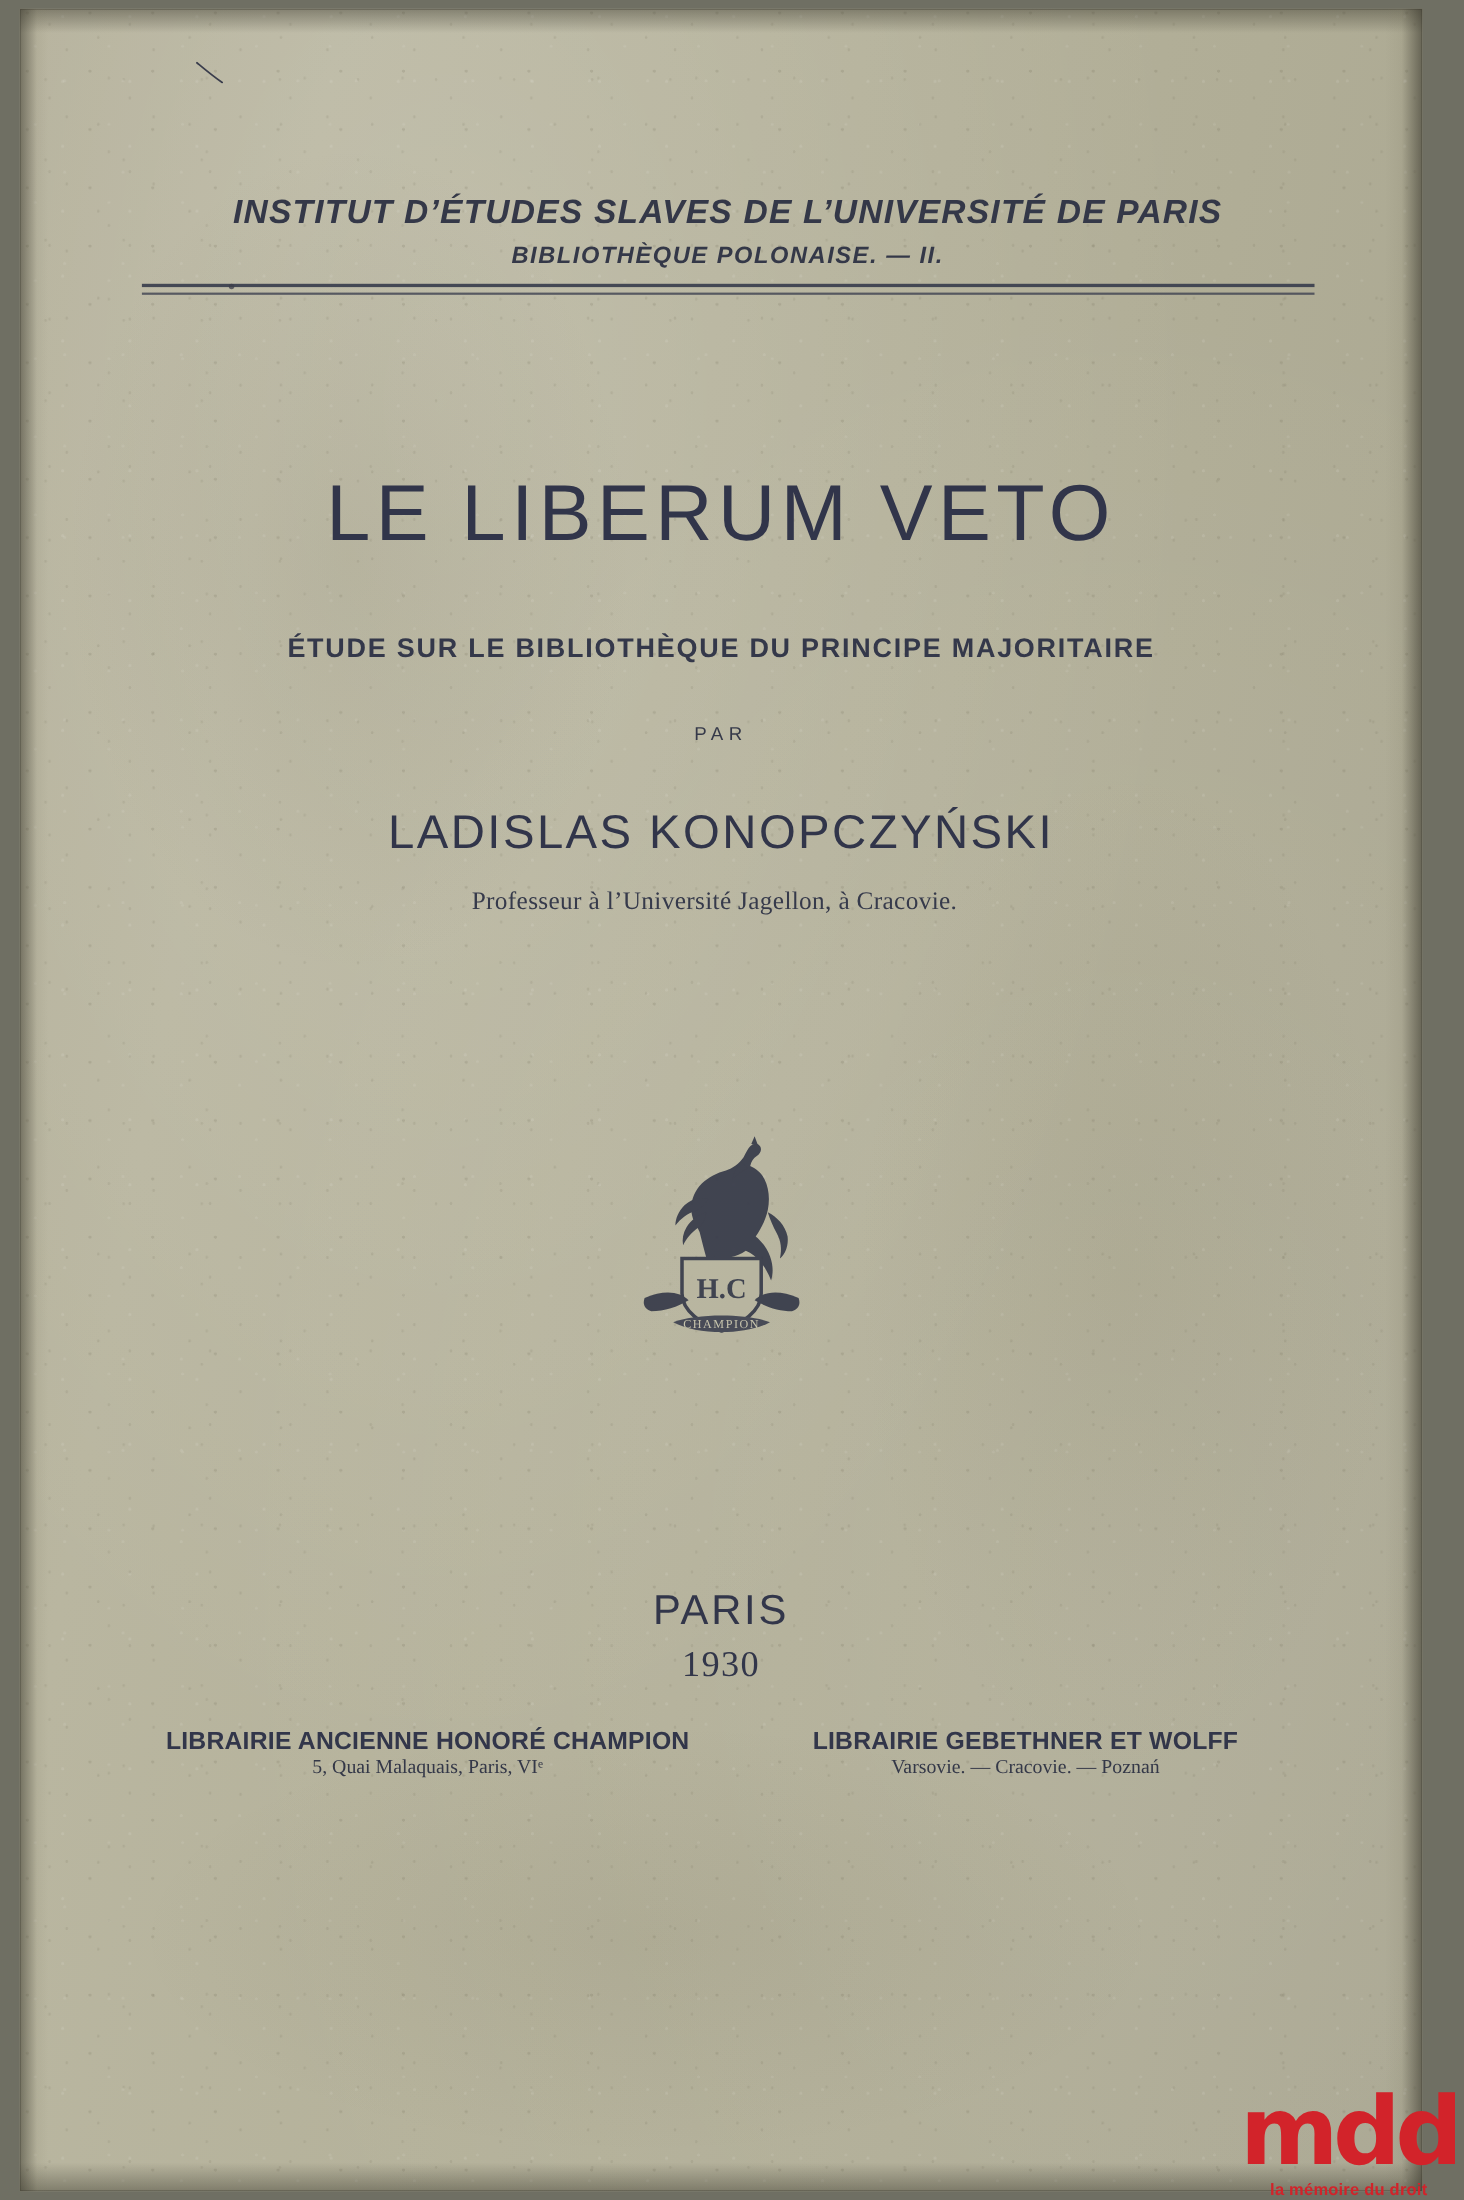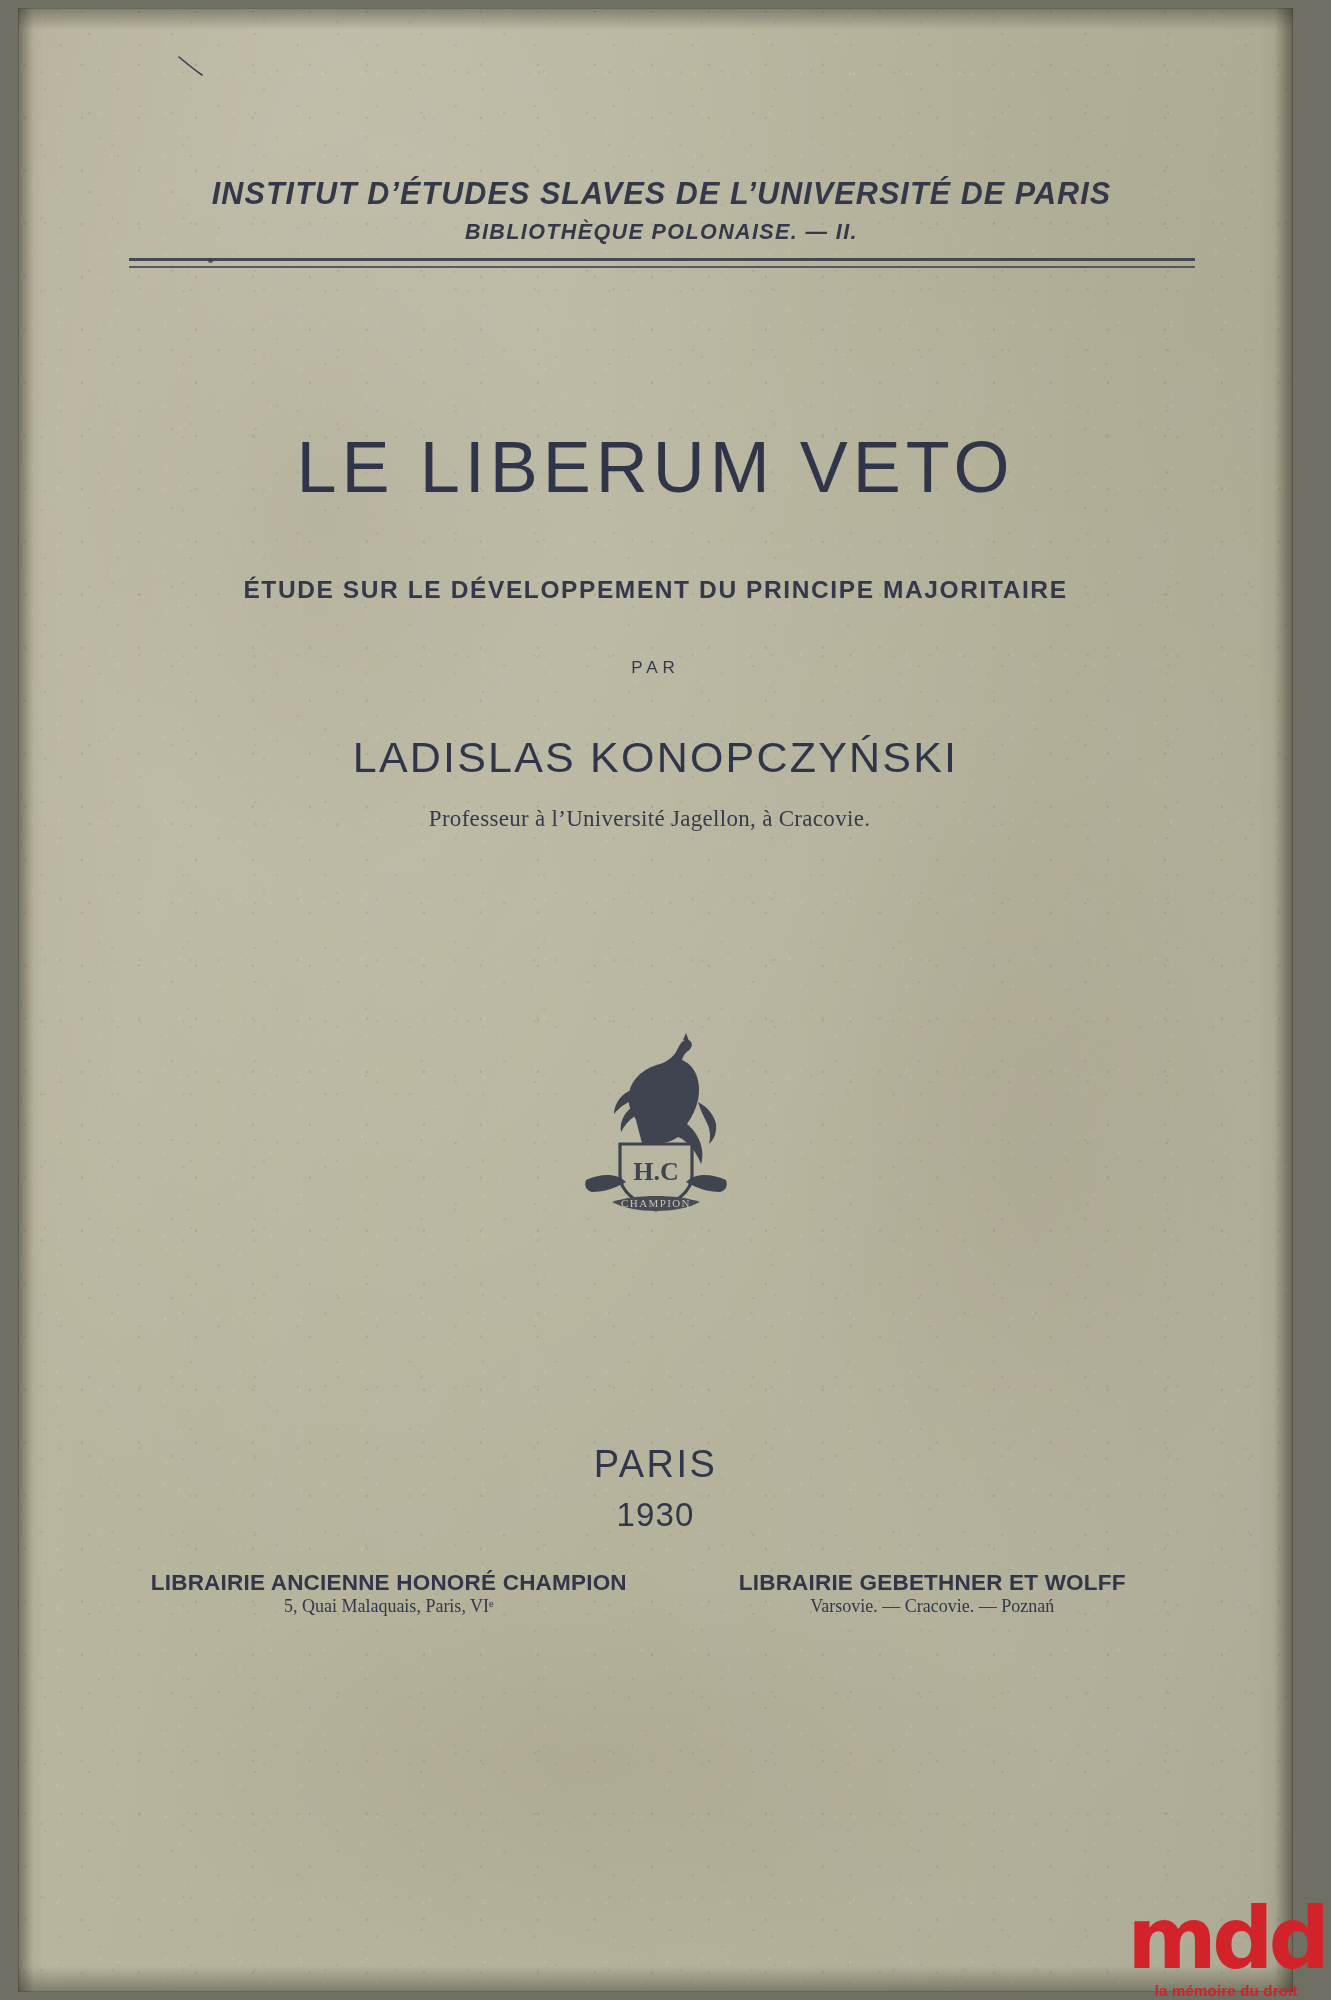--- a/index.html
+++ b/index.html
@@ -198,20 +198,21 @@
     color: #32364a;
     text-align: center;
   }
   .year {
     position: absolute;
     left: 0; right: 0;
     top: 1488px;
     font-size: 33px;
     letter-spacing: 1.2px;
     color: #32364a;
+    font-family: Liberation Serif, serif;
   }
   .publishers {
     position: absolute;
     left: 120px;
     right: 110px;
     top: 1562px;
     display: flex;
     justify-content: space-between;
     align-items: flex-start;
   }
@@ -299,21 +300,21 @@
       </div>
 
       <div class="rule-wrap">
         <div class="rule-thick"></div>
         <div class="rule-thin"></div>
       </div>
       <div class="dot-mark"></div>
 
       <div class="main-title">LE LIBERUM VETO</div>
 
-      <div class="subtitle">ÉTUDE SUR LE DÉVELOPPEMENT DU PRINCIPE MAJORITAIRE</div>
+      <div class="subtitle">ÉTUDE SUR LE BIBLIOTHÈQUE DU PRINCIPE MAJORITAIRE</div>
 
       <div class="byline">PAR</div>
 
       <div class="author">LADISLAS KONOPCZYŃSKI</div>
 
       <div class="affiliation">Professeur à l’Université Jagellon, à Cracovie.</div>
 
       <svg class="device" viewBox="0 0 200 220">
         <g fill="#343848" stroke="#343848">
 

